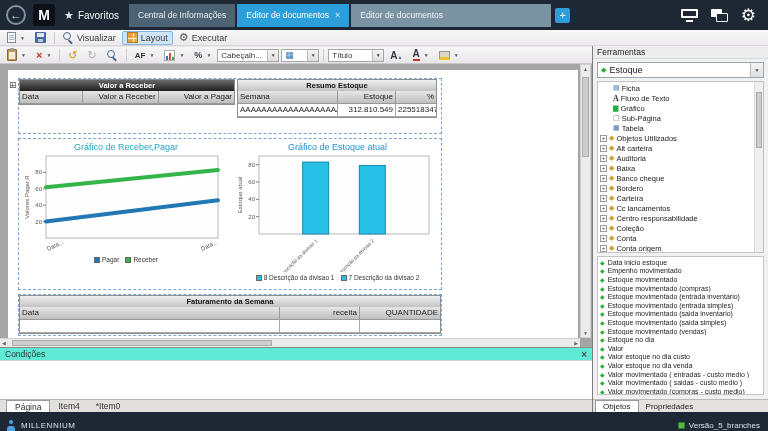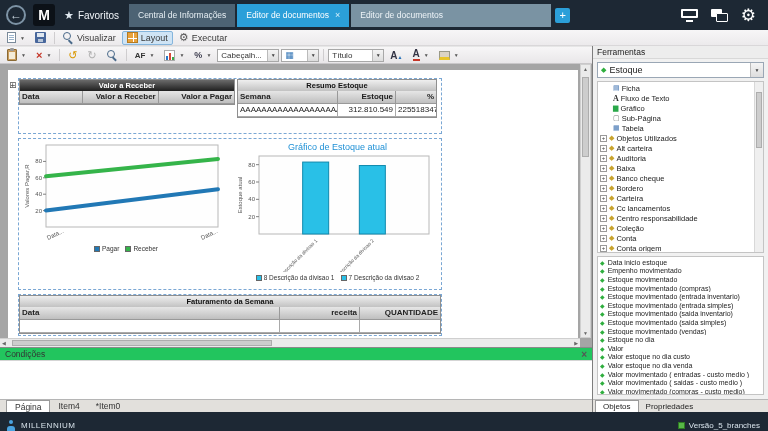--- a/index.html
+++ b/index.html
@@ -72,21 +72,21 @@
 .band1{left:10px;top:8px;width:424px;height:56px}
 .band2{left:10px;top:68px;width:424px;height:152px}
 .band3{left:10px;top:224px;width:424px;height:42px}
 .rpt{position:absolute;background:#fff;font-size:8px;border:1px solid #8f8f8f}
 .rpt .title{height:11px;text-align:center;font-weight:bold;font-size:7.5px;line-height:11px}
 .title.dark{background:linear-gradient(#6a6a6a,#1f1f1f);color:#fff}
 .title.light{background:linear-gradient(#efefef,#c2c2c2);color:#111}
 .row{display:flex}
 .cell{height:13px;line-height:12px;padding:0 2px;border-right:1px solid #aaa;border-bottom:1px solid #aaa;overflow:hidden;white-space:nowrap}
 .cell:last-child{border-right:none}
-.row.head .cell{background:linear-gradient(#e6e6e6,#bfbfbf);font-weight:bold;border-color:#999}
+.row.head .cell{background:linear-gradient(#e6e6e6,#bfbfbf);font-weight:normal;border-color:#999}
 .num{text-align:right}
 .t1{left:0;top:0;width:216px}
 .t1 .c1{width:64px}.t1 .c2{width:76px}.t1 .c3{width:76px}
 .t2{left:218px;top:0;width:200px}
 .t2 .c1{width:100px}.t2 .c2{width:58px}.t2 .c3{width:40px}
 .t3{left:0;top:0;width:422px}
 .t3 .c1{width:260px}.t3 .c2{width:80px}.t3 .c3{width:80px}
 .chartbox{position:absolute}
 .cb1{left:3px;top:2px;width:208px;height:146px}
 .cb2{left:216px;top:2px;width:205px;height:146px}
@@ -96,21 +96,21 @@
 .leg{display:inline-flex;align-items:center;margin:0 3px;font-size:6.5px;color:#333;gap:2px;white-space:nowrap}
 .legbox{width:6px;height:6px;display:inline-block;border:1px solid #666;flex:none}
 .vscroll{position:absolute;right:1px;top:0;width:11px;height:274px;background:#ebebeb;border:1px solid #cfcfcf}
 .vthumb{position:absolute;left:1px;top:12px;width:7px;height:80px;background:#cdcdcd;border:1px solid #adadad}
 .hscroll{position:absolute;left:0;top:274px;width:580px;height:9px;background:#ebebeb;border-top:1px solid #cfcfcf}
 .hthumb{position:absolute;left:12px;top:1px;width:260px;height:6px;background:#cdcdcd;border:1px solid #adadad}
 .sbtn{font-size:5px;color:#666;text-align:center;position:absolute}
 
 
 .cond{position:absolute;top:347px;left:0;width:592px;height:52px;background:#fff;border-top:1px solid #8a8a8a}
-.cond-header{height:13px;background:#22c55e;border-bottom:1px solid #d5d5d5;display:flex;align-items:center;padding:0 5px;font-size:8.5px;color:#333}
+.cond-header{height:13px;background:#5eead4;border-bottom:1px solid #d5d5d5;display:flex;align-items:center;padding:0 5px;font-size:8.5px;color:#333}
 .cond-close{margin-left:auto;font-size:10px;color:#555;font-weight:bold;cursor:pointer}
 
 
 .pagetabs{position:absolute;top:399px;left:0;width:592px;height:13px;background:#e2e0dc;border-top:1px solid #b5b5b5;display:flex;align-items:stretch;padding-left:6px;font-size:8.5px}
 .ptab{padding:0 8px;display:flex;align-items:center;color:#333;cursor:pointer}
 .ptab.active{background:#fff;border:1px solid #9a9a9a;border-bottom:none}
 
 
 .rpanel{position:absolute;top:46px;left:592px;width:176px;height:366px;background:#f1f1f1;border-left:1px solid #7d7d7d;display:flex;flex-direction:column}
 .rp-header{height:13px;background:#ededed;border-bottom:1px solid #d8d8d8;font-size:8.5px;padding:1px 4px;color:#222;flex:none}
@@ -277,20 +277,21 @@
         <div class="row">
           <div class="cell c1">AAAAAAAAAAAAAAAAAAAAAAAAAAAAAA</div>
           <div class="cell c2 num">312.810.549</div>
           <div class="cell c3 num">225518347%</div>
         </div>
       </div>
     </div>
 
     <div class="band band2">
       <div class="chartbox cb1">
+        <div class="chart-title ct1">Gráfico de Receber,Pagar</div>
         <svg id="svg1" width="204" height="102">
             <rect x="24" y="4" width="172" height="82" fill="#fefefe" stroke="#b8b8b8"></rect>
             <line x1="21" y1="69.6" x2="24" y2="69.6" stroke="#808080"></line>
             <text x="20" y="71.6" text-anchor="end" font-size="6" fill="#555">20</text>
             <line x1="21" y1="53.199999999999996" x2="24" y2="53.199999999999996" stroke="#808080"></line>
             <text x="20" y="55.199999999999996" text-anchor="end" font-size="6" fill="#555">40</text>
             <line x1="21" y1="36.800000000000004" x2="24" y2="36.800000000000004" stroke="#808080"></line>
             <text x="20" y="38.800000000000004" text-anchor="end" font-size="6" fill="#555">60</text>
             <line x1="21" y1="20.39999999999999" x2="24" y2="20.39999999999999" stroke="#808080"></line>
             <text x="20" y="22.39999999999999" text-anchor="end" font-size="6" fill="#555">80</text>

